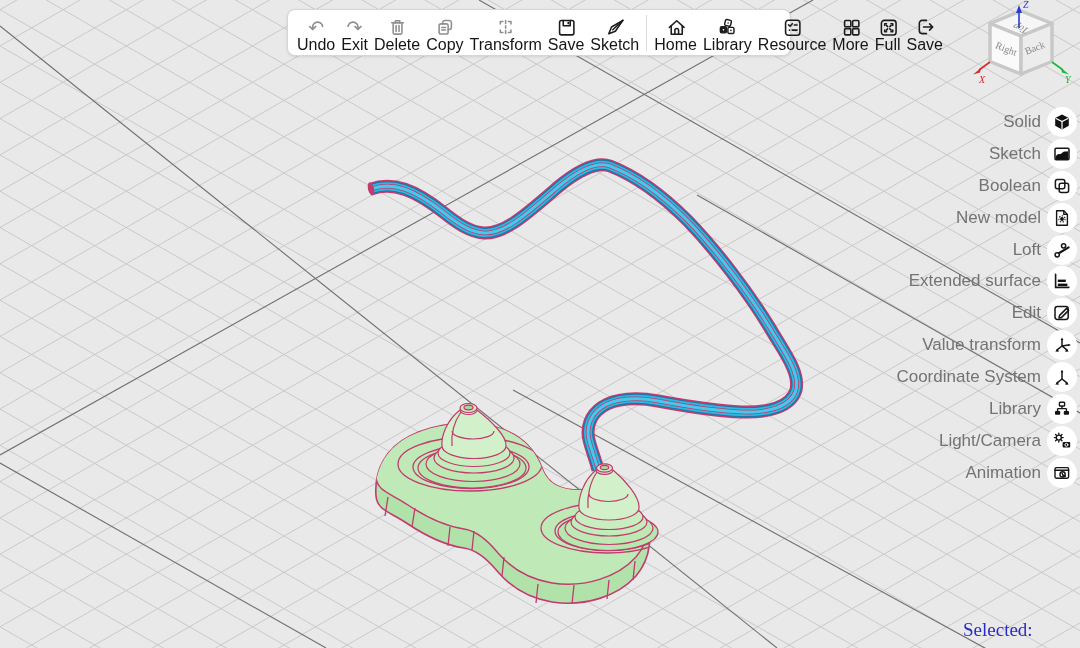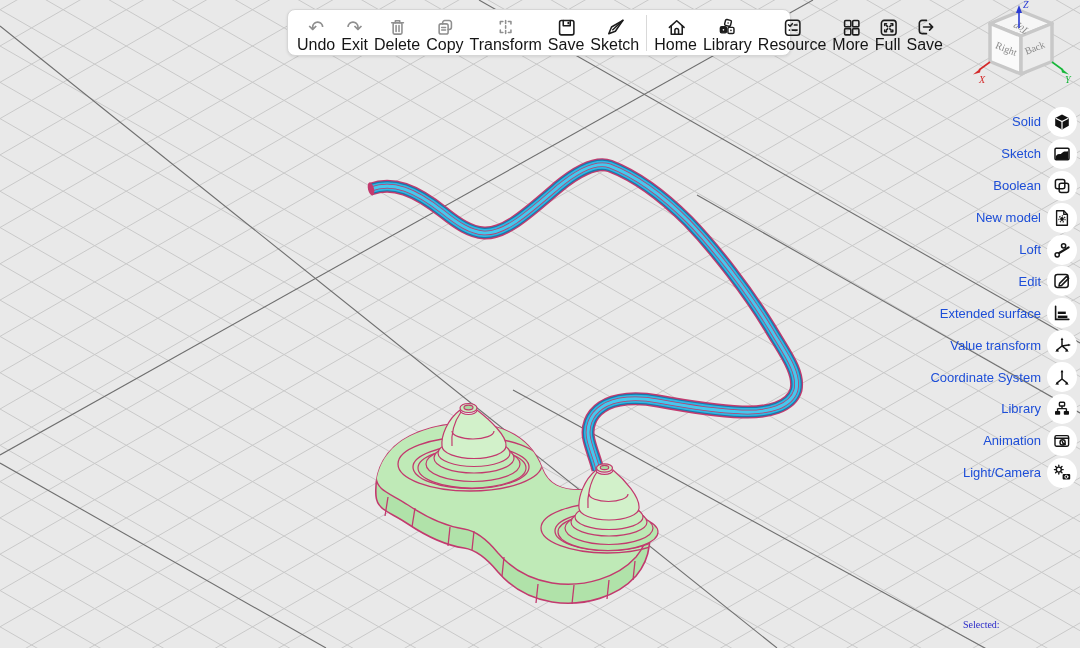--- a/index.html
+++ b/index.html
@@ -21,33 +21,33 @@
   .tb-item .ic.muted{color:#8f8f8f;}
   .tb-item .glyph{font-size:19px;line-height:20px;font-family:"DejaVu Sans",sans-serif;}
   .tb-label{font-size:16px;color:#151515;white-space:nowrap;line-height:11px;}
   .tb-divider{width:1px;height:36px;background:#d9d9d9;margin:0 4px;flex:none;}
   .tb-item svg{display:block;}
 
   
   .side-menu{position:absolute;right:0;top:106px;display:flex;flex-direction:column;z-index:5;}
   .sm-item{height:31.9px;display:flex;align-items:center;justify-content:flex-end;
            gap:6px;padding-right:3px;cursor:pointer;}
-  .sm-label{font-size:13px;color:#1d4ed8;white-space:nowrap;}
+  .sm-label{font-size:17px;color:#737373;white-space:nowrap;}
   .sm-circle{width:30px;height:30px;border-radius:50%;background:#ffffff;flex:none;
              display:flex;align-items:center;justify-content:center;color:#141414;}
   .sm-circle svg{display:block;}
 
   
   .view-cube{position:absolute;right:0;top:0;width:112px;height:100px;z-index:4;}
   .cube-face-label{font-family:"Liberation Serif",serif;font-size:10px;fill:#8a8a8a;}
   .axis-label{font-family:"Liberation Serif",serif;font-size:10px;font-style:italic;}
 
   
   .status{position:absolute;left:963px;top:619px;font-family:"Liberation Serif",serif;
-          font-size:10px;color:#2a2ac8;z-index:5;}
+          font-size:19px;color:#2a2ac8;z-index:5;}
 
   
   .c1,.c2,.c3,.c4,.c5{fill:none;stroke-linecap:butt;}
   .c1{stroke:#c23a6e;stroke-width:13px;}
   .c2{stroke:#1a78ab;stroke-width:10.4px;}
   .c3{stroke:#2cb9e4;stroke-width:8px;}
   .c4{stroke:#c03a6a;stroke-width:4.6px;}
   .c5{stroke:#45c8ee;stroke-width:3.1px;}
 </style>
 </head>
@@ -448,36 +448,36 @@
       <span class="sm-circle">
         <svg width="20" height="20" viewBox="0 0 20 20" fill="none" stroke="#161616" stroke-width="1.5" stroke-linecap="round">
           <circle cx="5.2" cy="14.8" r="2.1"></circle>
           <circle cx="11.6" cy="5.8" r="2.1"></circle>
           <path d="M7.2 13 L16.6 7.4" stroke-width="2.2"></path>
         </svg>
       </span>
     </div>
 
     <div class="sm-item">
-      <span class="sm-label">Edit</span>
-      <span class="sm-circle">
-        <svg width="20" height="20" viewBox="0 0 20 20" fill="none" stroke="#161616" stroke-width="1.5" stroke-linejoin="round">
-          <rect x="3" y="3.6" width="13.2" height="12.8" rx="2.4"></rect>
-          <path d="M7.6 12.4 L14.6 5.4 L16.6 7.4 L9.6 14.4 L7 15 Z"></path>
-        </svg>
-      </span>
-    </div>
-
-    <div class="sm-item">
       <span class="sm-label">Extended surface</span>
       <span class="sm-circle">
         <svg width="20" height="20" viewBox="0 0 20 20" fill="none" stroke="#161616" stroke-width="1.6" stroke-linecap="round">
           <path d="M3.6 3.2 V16.4 H16.8"></path>
           <path d="M5.8 8.6 H13.8 V11 H5.8 Z" fill="#111111" stroke="none"></path>
           <path d="M5.8 12.6 H15.4 V15 H5.8 Z" fill="#111111" stroke="none"></path>
+        </svg>
+      </span>
+    </div>
+
+    <div class="sm-item">
+      <span class="sm-label">Edit</span>
+      <span class="sm-circle">
+        <svg width="20" height="20" viewBox="0 0 20 20" fill="none" stroke="#161616" stroke-width="1.5" stroke-linejoin="round">
+          <rect x="3" y="3.6" width="13.2" height="12.8" rx="2.4"></rect>
+          <path d="M7.6 12.4 L14.6 5.4 L16.6 7.4 L9.6 14.4 L7 15 Z"></path>
         </svg>
       </span>
     </div>
 
 
     <div class="sm-item">
       <span class="sm-label">Value transform</span>
       <span class="sm-circle">
         <svg width="20" height="20" viewBox="0 0 20 20" fill="none" stroke="#161616" stroke-width="1.5" stroke-linecap="round">
           <path d="M10 11 V4.4 M10 11 L4.8 15.2 M10 11 L15.2 15.2 M10 11 L16.4 10"></path>
@@ -507,39 +507,39 @@
         <svg width="20" height="20" viewBox="0 0 20 20" fill="none" stroke="#161616" stroke-width="1.4">
           <rect x="7.4" y="3.2" width="5.2" height="3.8" rx="0.8"></rect>
           <path d="M10 7 V9.6 M5.6 9.6 H14.4 M5.6 9.6 V12 M14.4 9.6 V12"></path>
           <rect x="3" y="12" width="5.2" height="3.8" rx="0.8" fill="#111111" stroke="none"></rect>
           <rect x="11.8" y="12" width="5.2" height="3.8" rx="0.8" fill="#111111" stroke="none"></rect>
         </svg>
       </span>
     </div>
 
     <div class="sm-item">
+      <span class="sm-label">Light/Camera</span>
+      <span class="sm-circle">
+        <svg width="20" height="20" viewBox="0 0 20 20" fill="none" stroke="#161616" stroke-width="1.4" stroke-linecap="round">
+          <circle cx="6.8" cy="6.6" r="2.5"></circle>
+          <path d="M6.8 2.2 V3.3 M6.8 9.9 V11 M2.4 6.6 H3.5 M10.1 6.6 H11.2 M3.6 3.4 L4.4 4.2 M9.2 9 L10 9.8 M10 3.4 L9.2 4.2 M4.4 9 L3.6 9.8"></path>
+          <rect x="10.6" y="11" width="7.6" height="5.6" rx="1" fill="#111111" stroke="none"></rect>
+          <circle cx="14.4" cy="13.8" r="1.5" fill="none" stroke="#ffffff" stroke-width="1"></circle>
+        </svg>
+      </span>
+    </div>
+
+    <div class="sm-item">
       <span class="sm-label">Animation</span>
       <span class="sm-circle">
         <svg width="20" height="20" viewBox="0 0 20 20" fill="none" stroke="#161616" stroke-width="1.4" stroke-linecap="round" stroke-linejoin="round">
           <rect x="3" y="4.6" width="13.6" height="10.6" rx="1.4"></rect>
           <path d="M3 7.2 H16.6"></path>
           <circle cx="10.6" cy="11.4" r="2.6"></circle>
           <path d="M10.2 10.2 L11.4 13.4 L12 12.2 L13.4 13.2"></path>
-        </svg>
-      </span>
-    </div>
-
-    <div class="sm-item">
-      <span class="sm-label">Light/Camera</span>
-      <span class="sm-circle">
-        <svg width="20" height="20" viewBox="0 0 20 20" fill="none" stroke="#161616" stroke-width="1.4" stroke-linecap="round">
-          <circle cx="6.8" cy="6.6" r="2.5"></circle>
-          <path d="M6.8 2.2 V3.3 M6.8 9.9 V11 M2.4 6.6 H3.5 M10.1 6.6 H11.2 M3.6 3.4 L4.4 4.2 M9.2 9 L10 9.8 M10 3.4 L9.2 4.2 M4.4 9 L3.6 9.8"></path>
-          <rect x="10.6" y="11" width="7.6" height="5.6" rx="1" fill="#111111" stroke="none"></rect>
-          <circle cx="14.4" cy="13.8" r="1.5" fill="none" stroke="#ffffff" stroke-width="1"></circle>
         </svg>
       </span>
     </div>
   </div>
 
   <svg class="view-cube" viewBox="0 0 112 100">
     <polygon points="53,11 84,23.5 53,36 22,23.5" fill="#f6f6f6" stroke="#c8c8c8" stroke-width="3.5" stroke-linejoin="round"></polygon>
     <polygon points="22,23.5 53,36 53,74 22,61.5" fill="#fafafa" stroke="#c8c8c8" stroke-width="3.5" stroke-linejoin="round"></polygon>
     <polygon points="53,36 84,23.5 84,61.5 53,74" fill="#ececec" stroke="#c8c8c8" stroke-width="3.5" stroke-linejoin="round"></polygon>
     <text class="cube-face-label" text-anchor="middle" transform="translate(55,26) rotate(200) skewX(-25)">Top</text>

